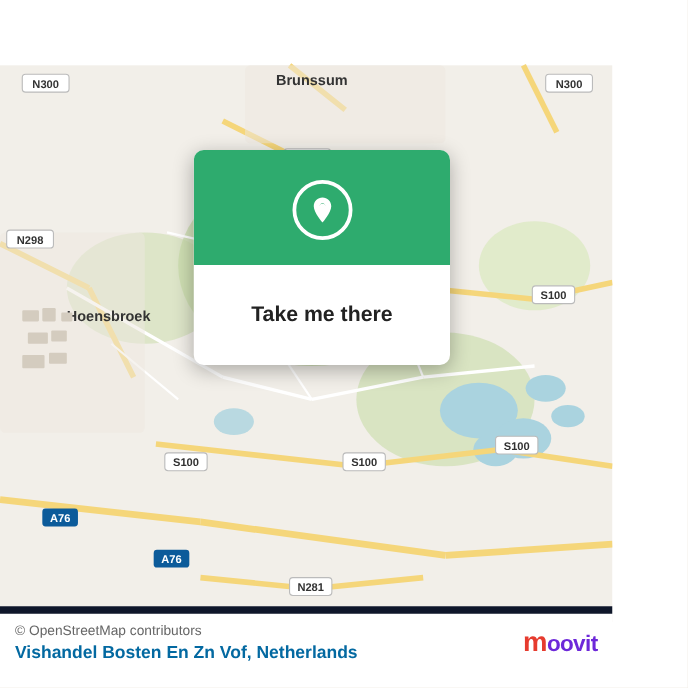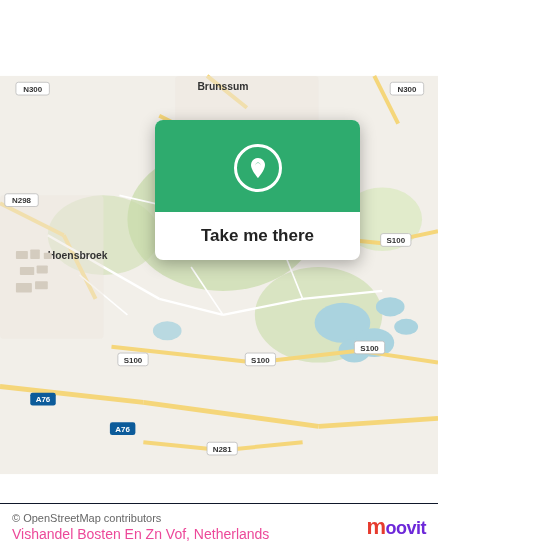--- a/index.html
+++ b/index.html
@@ -6,21 +6,21 @@
 
     body {
       width: 550px;
       height: 550px;
       overflow: hidden;
       font-family: Arial, sans-serif;
       position: relative;
     }
 
     #map-container {
-      width: 438px;
+      width: 490px;
       height: 550px;
       position: relative;
       overflow: hidden;
     }
 
     
     #map-bg {
       width: 100%;
       height: 100%;
       position: absolute;
@@ -57,21 +57,21 @@
       height: 48px;
       border-radius: 50%;
       border: 3px solid white;
       display: flex;
       align-items: center;
       justify-content: center;
       background: transparent;
     }
 
     #popup-bottom {
-      padding: 14px 20px;
+      padding: 30px 20px;
       text-align: center;
     }
 
     #take-me-there-btn {
       font-size: 17px;
       font-weight: 600;
       color: #222;
       cursor: pointer;
       background: none;
       border: none;
@@ -88,45 +88,45 @@
       width: 0;
       height: 0;
       border-left: 14px solid transparent;
       border-right: 14px solid transparent;
       border-top: 14px solid white;
     }
 
     
     #bottom-bar {
       position: absolute;
-      bottom: 0;
+      bottom: 13px;
       left: 0;
       width: 100%;
       background: white;
-      border-top: 1px solid #0f172a;
+      border-top: 6px solid #0f172a;
       padding: 8px 12px;
       display: flex;
       align-items: center;
       justify-content: space-between;
     }
 
     #bottom-left {
       display: flex;
       flex-direction: column;
     }
 
     #copyright-text {
       font-size: 11px;
       color: #666;
     }
 
     #location-name {
       font-size: 14px;
-      color: #ec4899;
-      font-weight: 400;
+      color: #0369a1;
+      font-weight: 700;
       margin-top: 2px;
     }
 
     #moovit-logo {
       display: flex;
       align-items: center;
       gap: 4px;
     }
 
     #moovit-logo-text {

